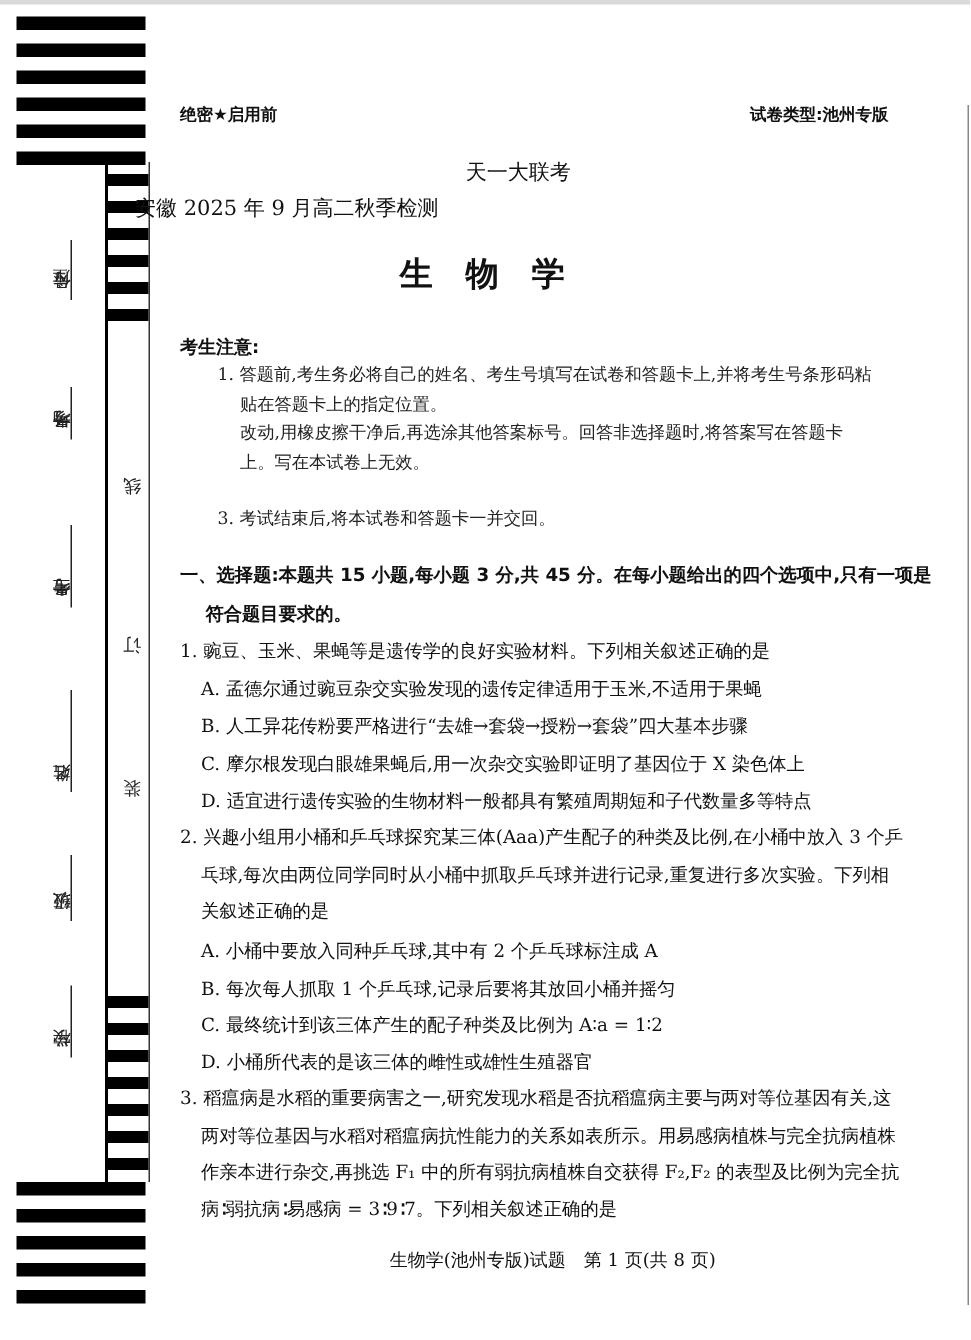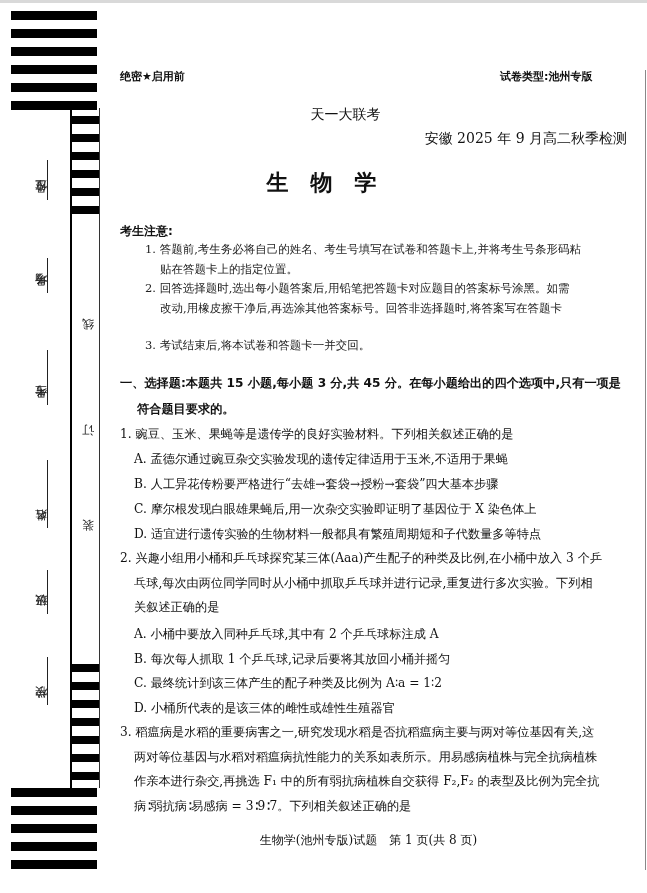--- a/index.html
+++ b/index.html
@@ -23,21 +23,21 @@
   .col-box.mid { top: 224px; height: 440px; border-left-width: 2px; }
   .col-box.bot { top: 664px; height: 124px; }
   .mini-stripe { height: 8px; background: #000; margin-bottom: 10px; }
   .binding-char { position: absolute; left: 80px; font-size: 12px; writing-mode: vertical-rl; transform: rotate(180deg); color: #222; }
   .field { position: absolute; left: 33px; writing-mode: vertical-rl; transform: rotate(180deg);
     font-family: "DejaVu Sans", "Liberation Sans", sans-serif; font-size: 12px; color: #222; }
   .field-line { position: absolute; left: 47px; width: 1px; background: #222; }
   .hdr-left { position: absolute; left: 120px; top: 69px; font-size: 11px; font-weight: bold; font-family: "DejaVu Sans", "Liberation Sans", sans-serif; }
   .hdr-right { position: absolute; left: 500px; top: 69px; font-size: 11px; font-weight: bold; font-family: "DejaVu Sans", "Liberation Sans", sans-serif; }
   .t1 { position: absolute; left: 0; width: 601px; top: 106px; text-align: center; font-size: 14px; padding-left: 90px; box-sizing: border-box; }
-  .t2 { position: absolute; left: 0; width: 627px; top: 130px; text-align: right; font-size: 14px; padding-left: 90px; box-sizing: border-box; }
+  .t2 { position: absolute; left: 0; width: 627px; top: 130px; text-align: left; font-size: 14px; padding-left: 90px; box-sizing: border-box; }
   .t3 { position: absolute; left: 0; width: 553px; top: 168px; text-align: center; font-size: 22px; font-weight: bold; letter-spacing: 22px;
         font-family: "DejaVu Sans", "Liberation Sans", sans-serif; padding-left: 112px; box-sizing: border-box; }
 
   .notice-title { position: absolute; left: 120px; top: 223px; font-size: 12px; font-weight: bold; font-family: "DejaVu Sans", "Liberation Sans", sans-serif; }
   .notice { position: absolute; left: 145px; width: 480px; font-size: 11.5px; line-height: 19.5px; color: #222; }
   .notice .ind { padding-left: 15px; display: block; }
 
   .sec { position: absolute; left: 120px; width: 505px; font-size: 12.2px; font-weight: bold; line-height: 26px;
          font-family: "DejaVu Sans", "Liberation Sans", sans-serif; }
   .sec .ind { display: block; padding-left: 17px; }
@@ -114,22 +114,22 @@
 <div class="t1">天一大联考</div>
 <div class="t2">安徽 2025 年 9 月高二秋季检测</div>
 <div class="t3">生物学</div>
 
 <div class="notice-title">考生注意:</div>
 <div class="notice" style="top:240px">
   <span>1. 答题前,考生务必将自己的姓名、考生号填写在试卷和答题卡上,并将考生号条形码粘</span>
   <span class="ind">贴在答题卡上的指定位置。</span>
 </div>
 <div class="notice" style="top:279px">
-  <span>2. 回答选择题时,选出每小题答案后,用铅笔把答题卡对应题目的答案标号涂黑。如需</span>
   <span class="ind">改动,用橡皮擦干净后,再选涂其他答案标号。回答非选择题时,将答案写在答题卡</span>
+  <span class="ind">上。写在本试卷上无效。</span>
 </div>
 <div class="notice" style="top:336px">
   <span>3. 考试结束后,将本试卷和答题卡一并交回。</span>
 </div>
 
 <div class="sec" style="top:370px">
   <span>一、选择题:本题共 15 小题,每小题 3 分,共 45 分。在每小题给出的四个选项中,只有一项是</span>
   <span class="ind">符合题目要求的。</span>
 </div>
 

